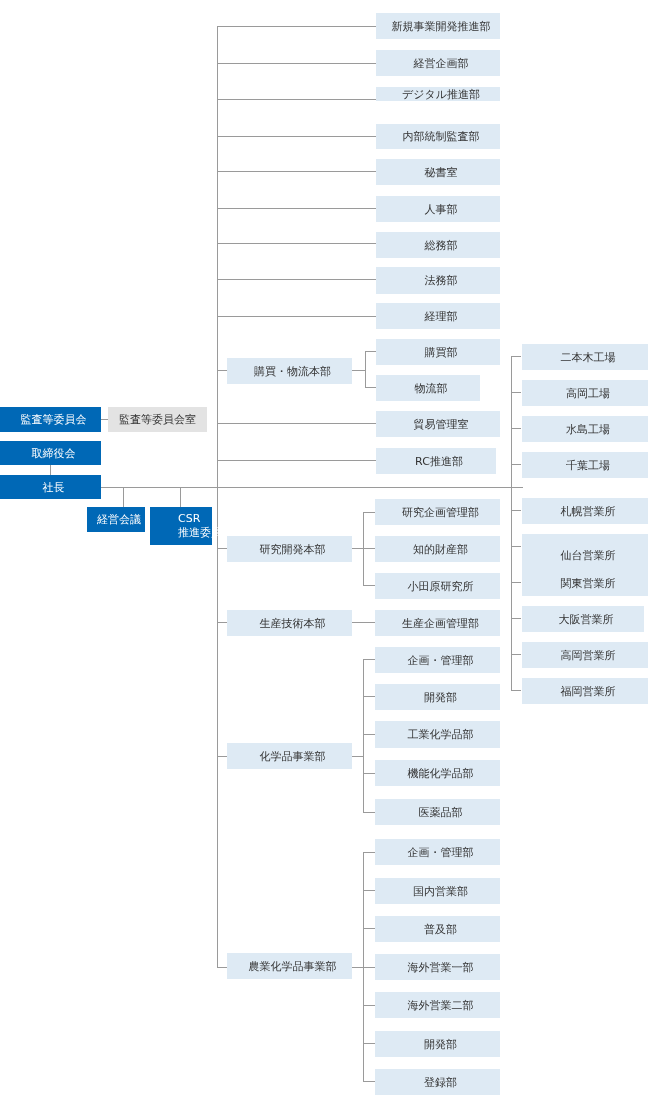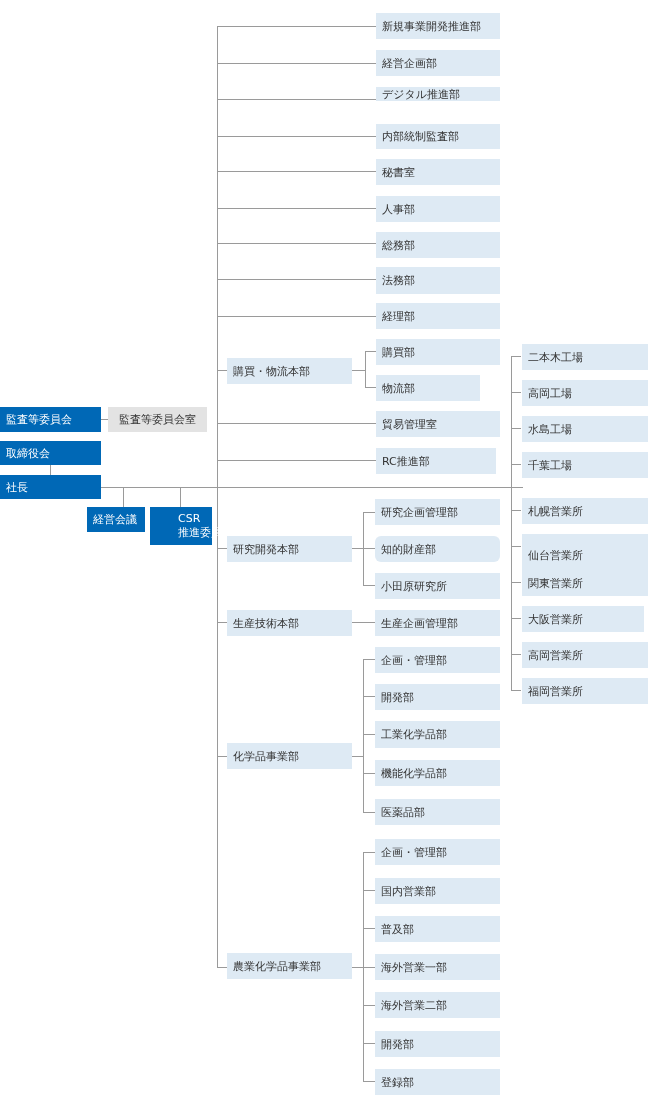--- a/index.html
+++ b/index.html
@@ -1,19 +1,19 @@
 <!DOCTYPE html>
 <html><head>
 <meta charset="utf-8">
 <style>
   html, body { margin:0; padding:0; background:#ffffff; }
   body { width:649px; height:1108px; position:relative; overflow:hidden;
          font-family:"DejaVu Sans","Liberation Sans",sans-serif; font-size:11px; color:#333; }
   .box { position:absolute; box-sizing:border-box; display:flex; align-items:center;
-         padding-left:6px; white-space:nowrap; }
+         padding-left:6px; white-space:nowrap;justify-content:center; }
   .dark { background:#0068b6; color:#ffffff; }
   .gray { background:#e3e3e3; color:#333; justify-content:center; padding-left:0; }
   .light { background:#deeaf4; color:#333; }
   .hl { position:absolute; height:1px; background:#9a9a9a; }
   .vl { position:absolute; width:1px; background:#9a9a9a; }
   .two { flex-direction:column; align-items:flex-start; justify-content:center; line-height:14px; }
 </style>
 </head>
 <body>
 
@@ -184,21 +184,21 @@
 <div class="box light" style="left:522px; top:678px; width:126px; height:26px;">
     <span>福岡営業所</span>
   </div>
 
 <div class="box light" style="left:227px; top:536px; width:125px; height:26px;">
     <span>研究開発本部</span>
   </div>
 <div class="box light" style="left:375px; top:499px; width:125px; height:26px;">
     <span>研究企画管理部</span>
   </div>
-<div class="box light" style="left:375px; top:536px; width:125px; height:26px;border-radius:6px;">
+<div class="box light" style="left:375px; top:536px; width:125px; height:26px;">
     <span>知的財産部</span>
   </div>
 <div class="box light" style="left:375px; top:573px; width:125px; height:26px;">
     <span>小田原研究所</span>
   </div>
 
 <div class="box light" style="left:227px; top:610px; width:125px; height:26px;">
     <span>生産技術本部</span>
   </div>
 <div class="box light" style="left:375px; top:610px; width:125px; height:26px;">

